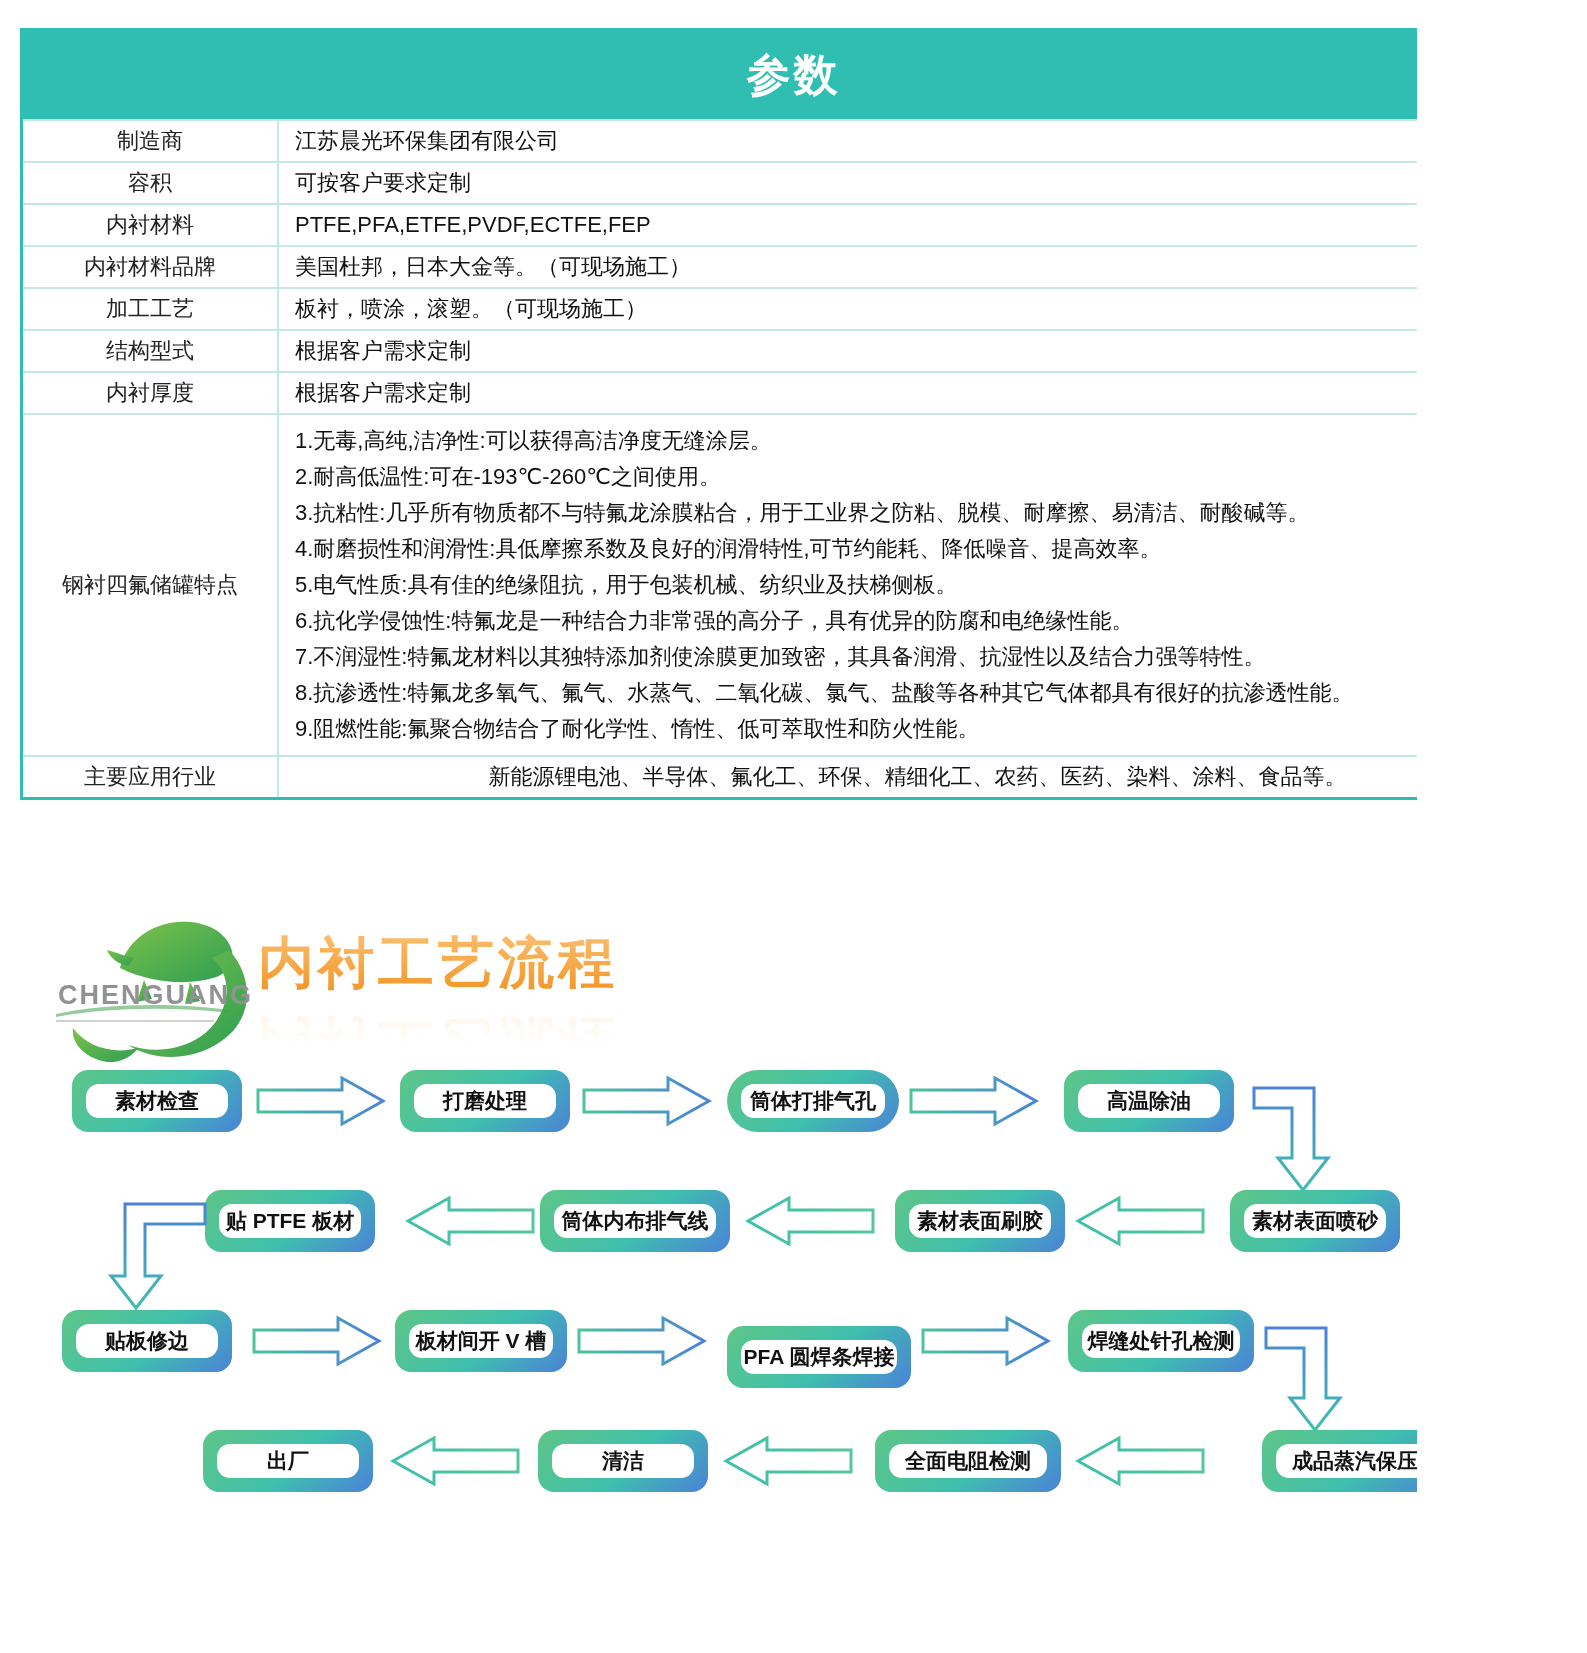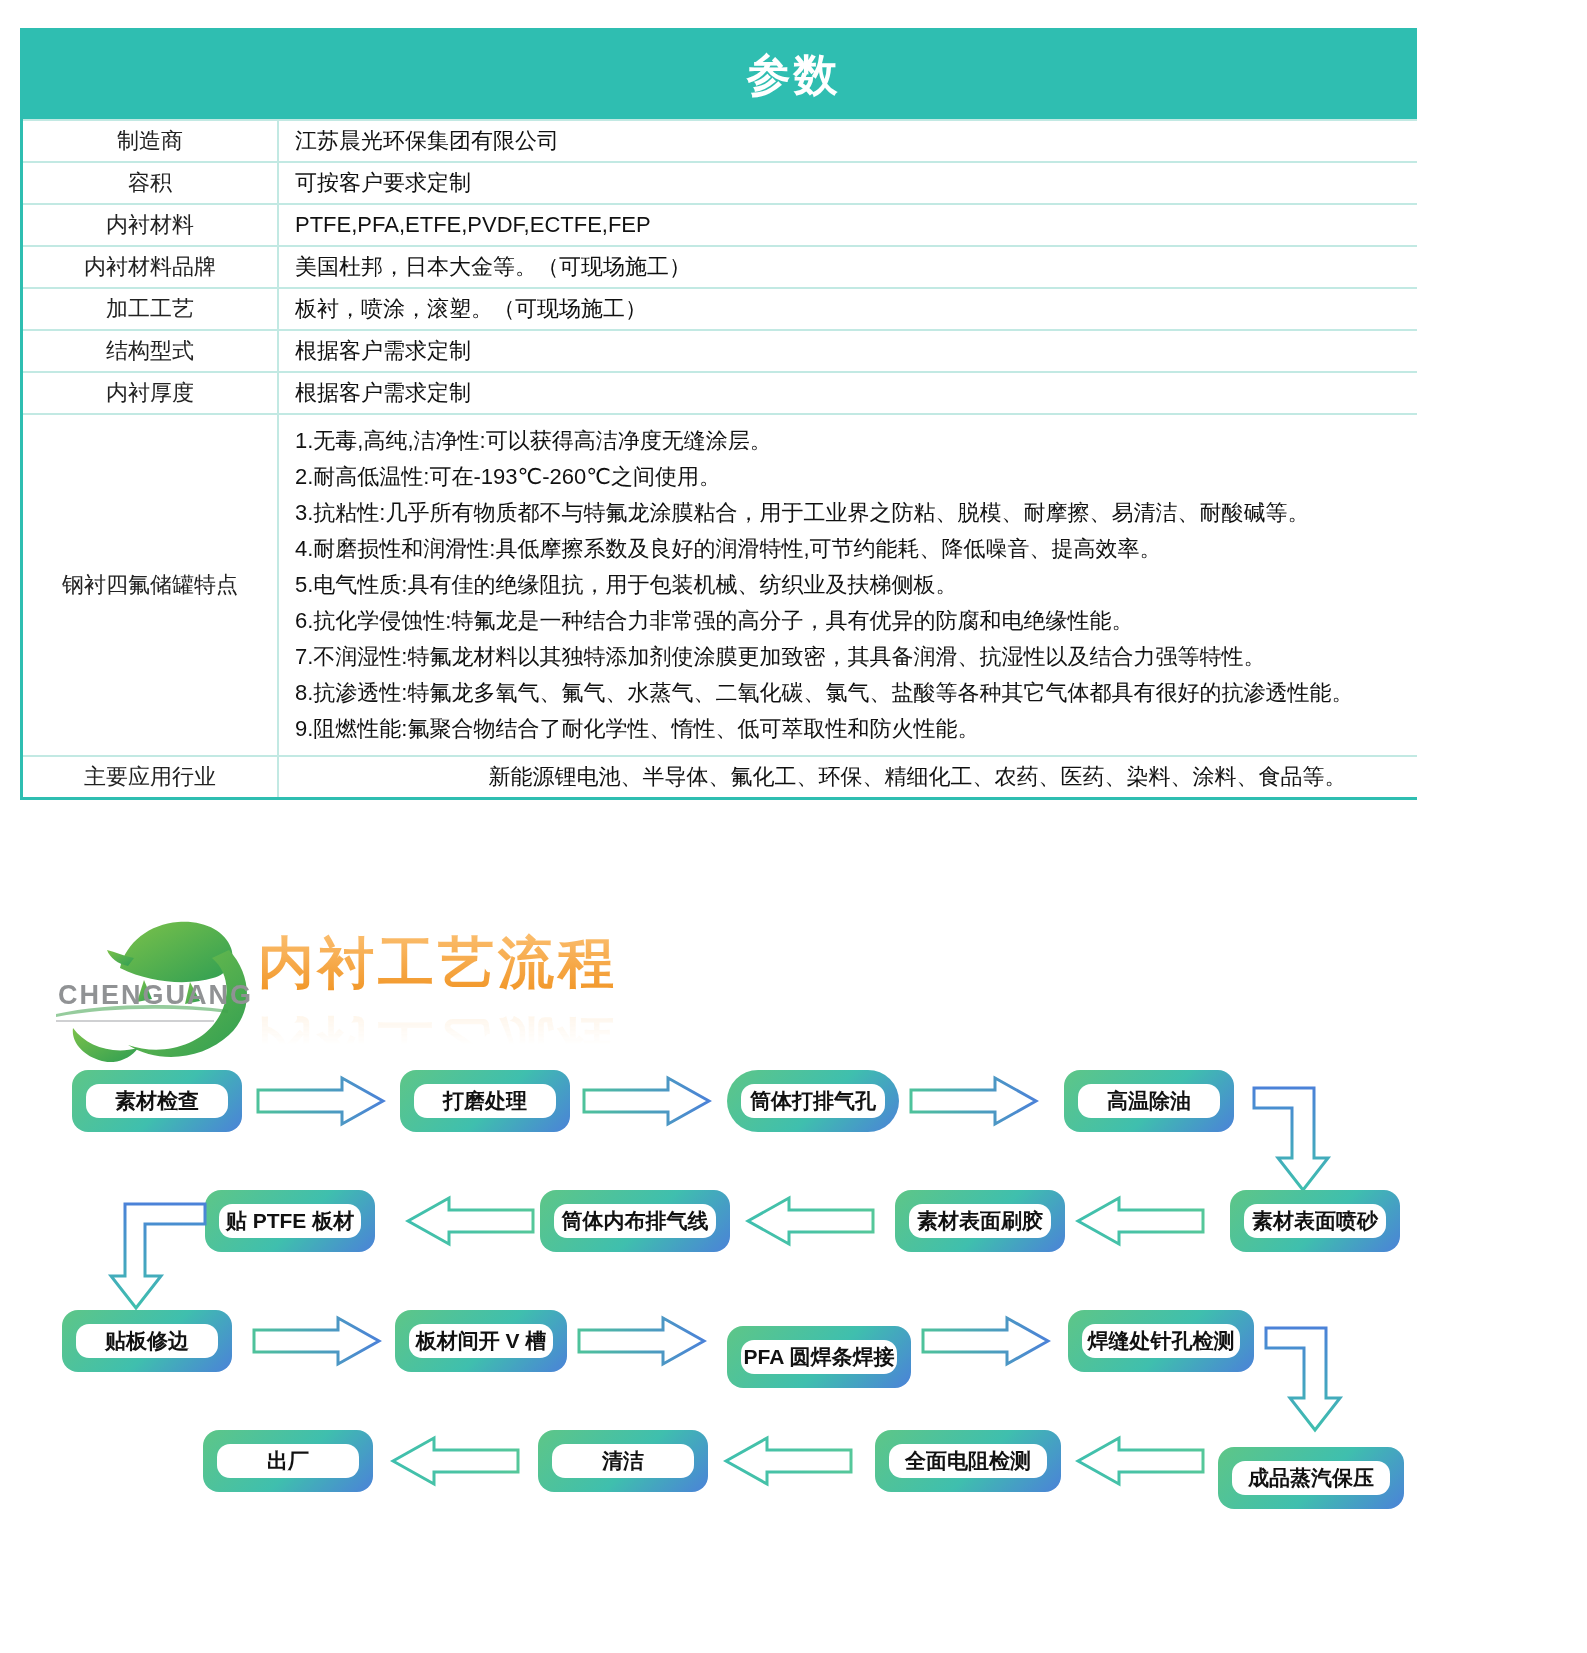--- a/index.html
+++ b/index.html
@@ -249,21 +249,21 @@
 
     <div class="fbox" style="left:203px; top:390px;">
       <div class="fbox-inner">出厂</div>
       </div>
     <div class="fbox w186" style="left:875px; top:390px;">
       <div class="fbox-inner">全面电阻检测</div>
       </div>
     <div class="fbox" style="left:538px; top:390px;">
       <div class="fbox-inner">清洁</div>
       </div>
-    <div class="fbox w186" style="left:1218px; top:390px;margin-top:17px;">
+    <div class="fbox w186" style="left:1262px; top:390px;">
       <div class="fbox-inner">成品蒸汽保压</div>
       </div>
 
     <svg class="conn" style="left:1075px; top:395px;" width="130" height="52" viewBox="0 0 130 52">
       <polygon points="128,15 44,15 44,3 3,26 44,49 44,37 128,37" fill="#ffffff" stroke="url(#gL)" stroke-width="3"></polygon>
       </svg>
     <svg class="conn" style="left:723px; top:395px;" width="130" height="52" viewBox="0 0 130 52">
       <polygon points="128,15 44,15 44,3 3,26 44,49 44,37 128,37" fill="#ffffff" stroke="url(#gL)" stroke-width="3"></polygon>
       </svg>
     <svg class="conn" style="left:390px; top:395px;" width="130" height="52" viewBox="0 0 130 52">

